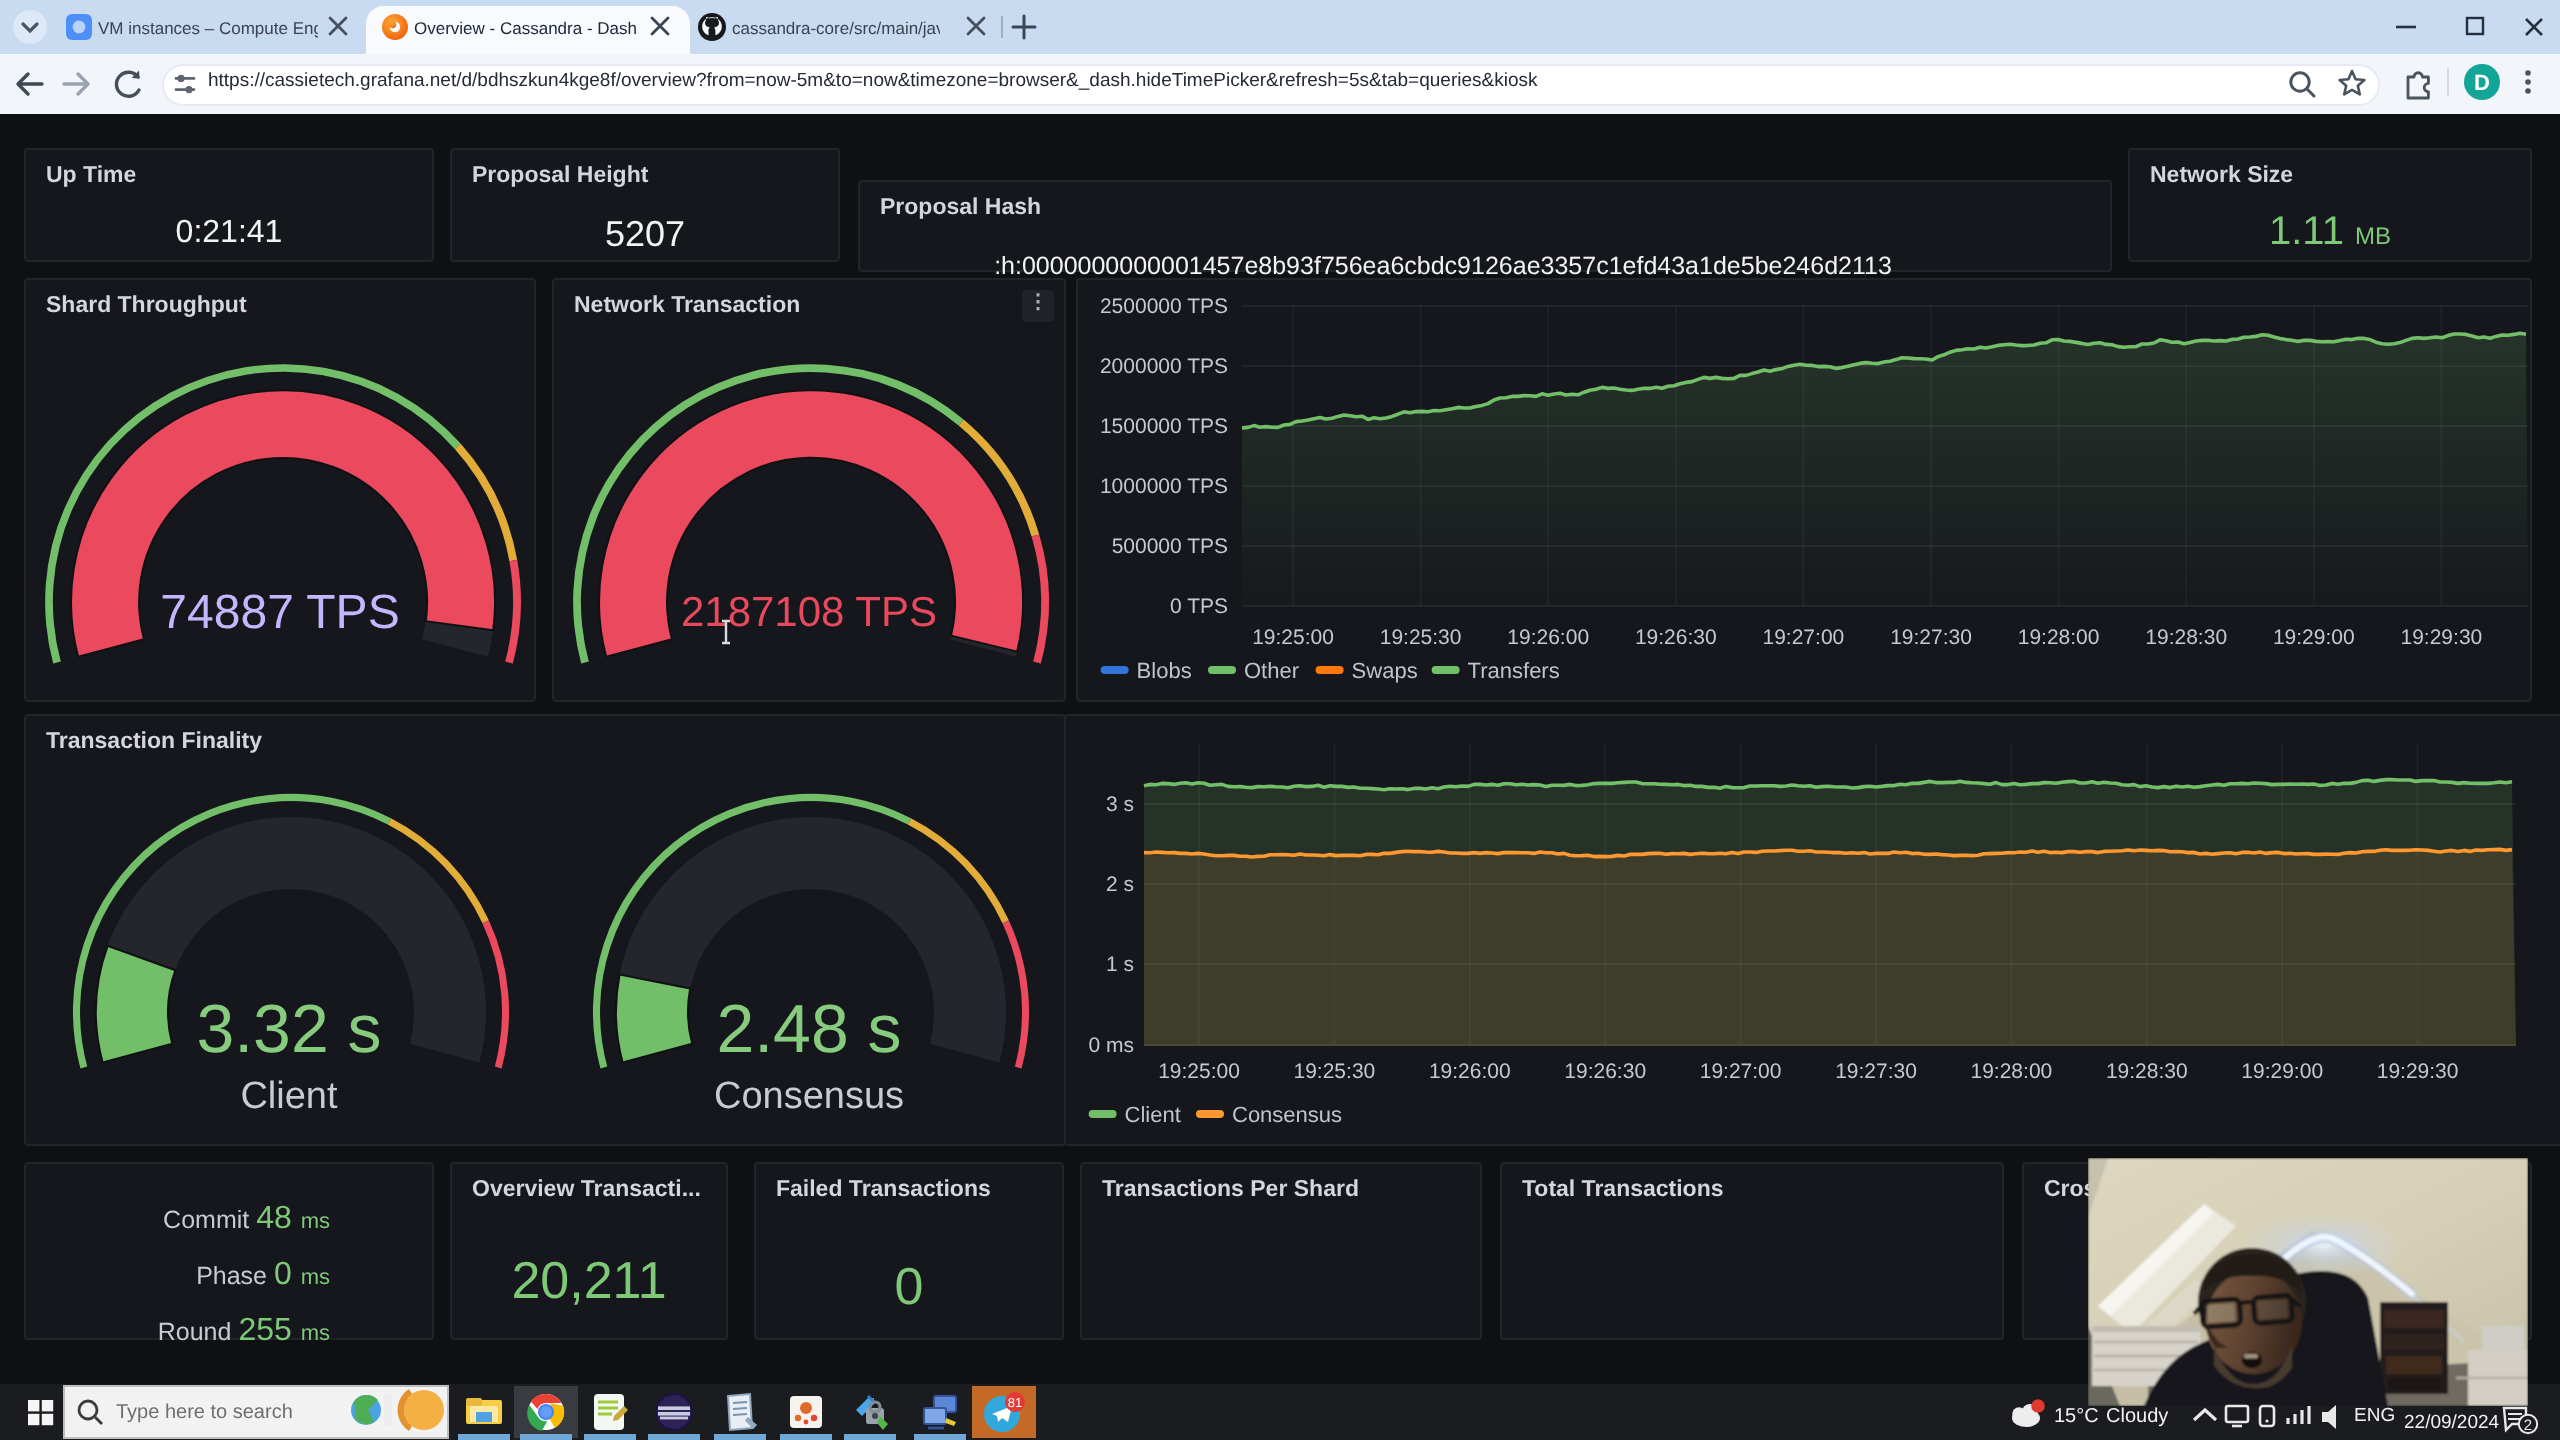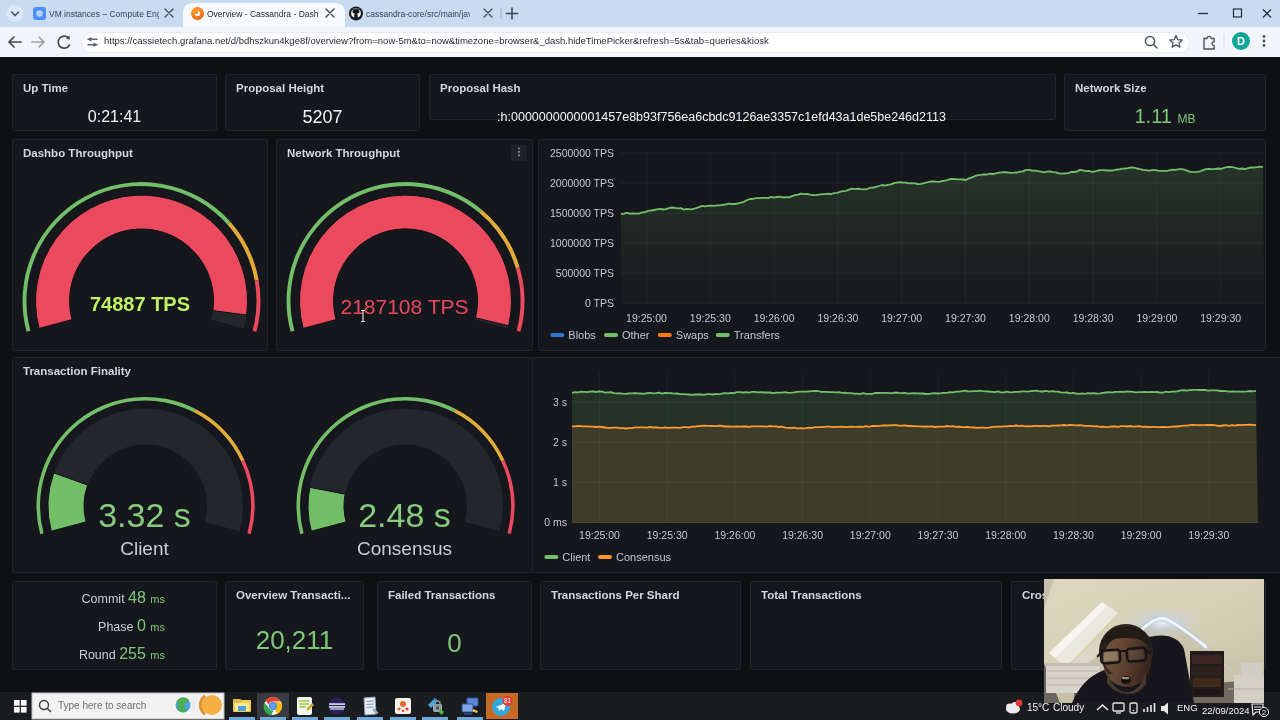--- a/index.html
+++ b/index.html
@@ -84,41 +84,41 @@
     <div class="abs urltxt" style="left:104px;top:35px">https://cassietech.grafana.net/d/bdhszkun4kge8f/overview?from=now-5m&amp;to=now&amp;timezone=browser&amp;_dash.hideTimePicker&amp;refresh=5s&amp;tab=queries&amp;kiosk</div>
     <div class="abs" id="dash"></div>
     <div class="panel" style="left:12px;top:74px;width:205px;height:57px">
       <div class="ptitle">Up Time</div>
       <div class="statv" style="top:33px;font-size:16px">0:21:41</div>
     </div>
     <div class="panel" style="left:225px;top:74px;width:195px;height:57px">
       <div class="ptitle">Proposal Height</div>
       <div class="statv" style="top:32px;font-size:18px">5207</div>
     </div>
-    <div class="panel" style="left:429px;top:74px;width:627px;height:46px">
+    <div class="panel" style="left:429px;top:90px;width:627px;height:46px">
       <div class="ptitle">Proposal Hash</div>
       <div class="statv" style="top:35px;font-size:12.5px;padding-right:42px">:h:0000000000001457e8b93f756ea6cbdc9126ae3357c1efd43a1de5be246d2113</div>
     </div>
     <div class="panel" style="left:1064px;top:74px;width:202px;height:57px">
       <div class="ptitle">Network Size</div>
       <div class="statv gv" style="top:30px;font-size:20px">1.11 <span style="font-size:12px">MB</span></div>
     </div>
     <div class="panel" style="left:12px;top:139px;width:256px;height:212px">
-      <div class="ptitle">Dashbo Throughput</div>
+      <div class="ptitle">Shard Throughput</div>
       <svg style="position:absolute;left:0;top:0" width="256" height="212">
         <path d="M13.6 191.8 A119 119 0 0 1 217.3 81.8 L214.4 84.5 A115 115 0 0 0 17.4 190.8 Z" fill="#73BF69"></path>
         <path d="M217.3 81.8 A119 119 0 0 1 245.6 139.9 L241.7 140.6 A115 115 0 0 0 214.4 84.5 Z" fill="#E2AC38"></path>
         <path d="M245.6 139.9 A119 119 0 0 1 243.4 191.8 L239.6 190.8 A115 115 0 0 0 241.7 140.6 Z" fill="#EB4A5E"></path>
         <path d="M26.1 188.4 A106 106 0 1 1 230.9 188.4 L198 179.6 A72 72 0 1 0 59 179.6 Z" fill="#24262C"></path>
         <path d="M26.1 188.4 A106 106 0 1 1 233.6 175.1 L199.9 170.6 A72 72 0 1 0 59 179.6 Z" fill="#EB4A5E" stroke="#101114" stroke-width="1"></path>
       </svg>
-      <div class="statv" style="top:153px;font-size:20px;color:#bef264;font-weight:700">74887 TPS</div>
+      <div class="statv" style="top:153px;font-size:24px;color:#c4b5fd;font-weight:400">74887 TPS</div>
     </div>
     <div class="panel" style="left:276px;top:139px;width:257px;height:212px">
-      <div class="ptitle">Network Throughput</div>
+      <div class="ptitle">Network Transaction</div>
       <div style="position:absolute;right:5px;top:5px;width:16px;height:16px;background:#1F2227;border-radius:2px">
         <div style="color:#A9AFB8;font-size:10px;text-align:center;line-height:14px;font-weight:700">⋮</div>
       </div>
       <svg style="position:absolute;left:0;top:0" width="257" height="212">
         <path d="M13.6 191.8 A119 119 0 0 1 204.8 69.7 L202.3 72.8 A115 115 0 0 0 17.4 190.8 Z" fill="#73BF69"></path>
         <path d="M204.8 69.7 A119 119 0 0 1 242.6 127.2 L238.8 128.3 A115 115 0 0 0 202.3 72.8 Z" fill="#E2AC38"></path>
         <path d="M242.6 127.2 A119 119 0 0 1 243.4 191.8 L239.6 190.8 A115 115 0 0 0 238.8 128.3 Z" fill="#EB4A5E"></path>
         <path d="M26.1 188.4 A106 106 0 1 1 230.9 188.4 L198 179.6 A72 72 0 1 0 59 179.6 Z" fill="#24262C"></path>
         <path d="M26.1 188.4 A106 106 0 1 1 231.6 185.8 L198.5 177.8 A72 72 0 1 0 59 179.6 Z" fill="#EB4A5E" stroke="#101114" stroke-width="1"></path>
       </svg>
@@ -232,21 +232,21 @@
         <text x="540.4" y="181" text-anchor="middle" font-size="10.5" fill="#C6C9D1">19:28:30</text>
         <text x="608.1" y="181" text-anchor="middle" font-size="10.5" fill="#C6C9D1">19:29:00</text>
         <text x="675.8" y="181" text-anchor="middle" font-size="10.5" fill="#C6C9D1">19:29:30</text>
         <rect x="11.3" y="197" width="14" height="4" rx="2" fill="#73BF69"></rect>
         <text x="29.3" y="203" font-size="11" fill="#C2C4CC">Client</text>
         <rect x="65" y="197" width="14" height="4" rx="2" fill="#FF9830"></rect>
         <text x="83" y="203" font-size="11" fill="#C2C4CC">Consensus</text>
       </svg>
     </div>
     <div class="panel" style="left:12px;top:581px;width:205px;height:89px">
-<div style="position:absolute;left:0;top:4px;width:152px;text-align:right">
+<div style="position:absolute;left:0;top:16px;width:152px;text-align:right">
 <div style="margin:2.5px 0"><span style="font-size:12.5px;color:#C9CBD2">Commit </span><span class="gv" style="font-size:16px">48 <span style="font-size:11px">ms</span></span></div>
 <div style="margin:10px 0"><span style="font-size:12.5px;color:#C9CBD2">Phase </span><span class="gv" style="font-size:16px">0 <span style="font-size:11px">ms</span></span></div>
 <div style="margin:10px 0"><span style="font-size:12.5px;color:#C9CBD2">Round </span><span class="gv" style="font-size:16px">255 <span style="font-size:11px">ms</span></span></div>
 </div>
     </div>
     <div class="panel" style="left:225px;top:581px;width:139px;height:89px">
       <div class="ptitle" style="width:120px;white-space:nowrap;overflow:hidden">Overview Transacti...</div>
       <div class="statv gv" style="top:43px;font-size:26px">20,211</div>
     </div>
     <div class="panel" style="left:377px;top:581px;width:155px;height:89px">

